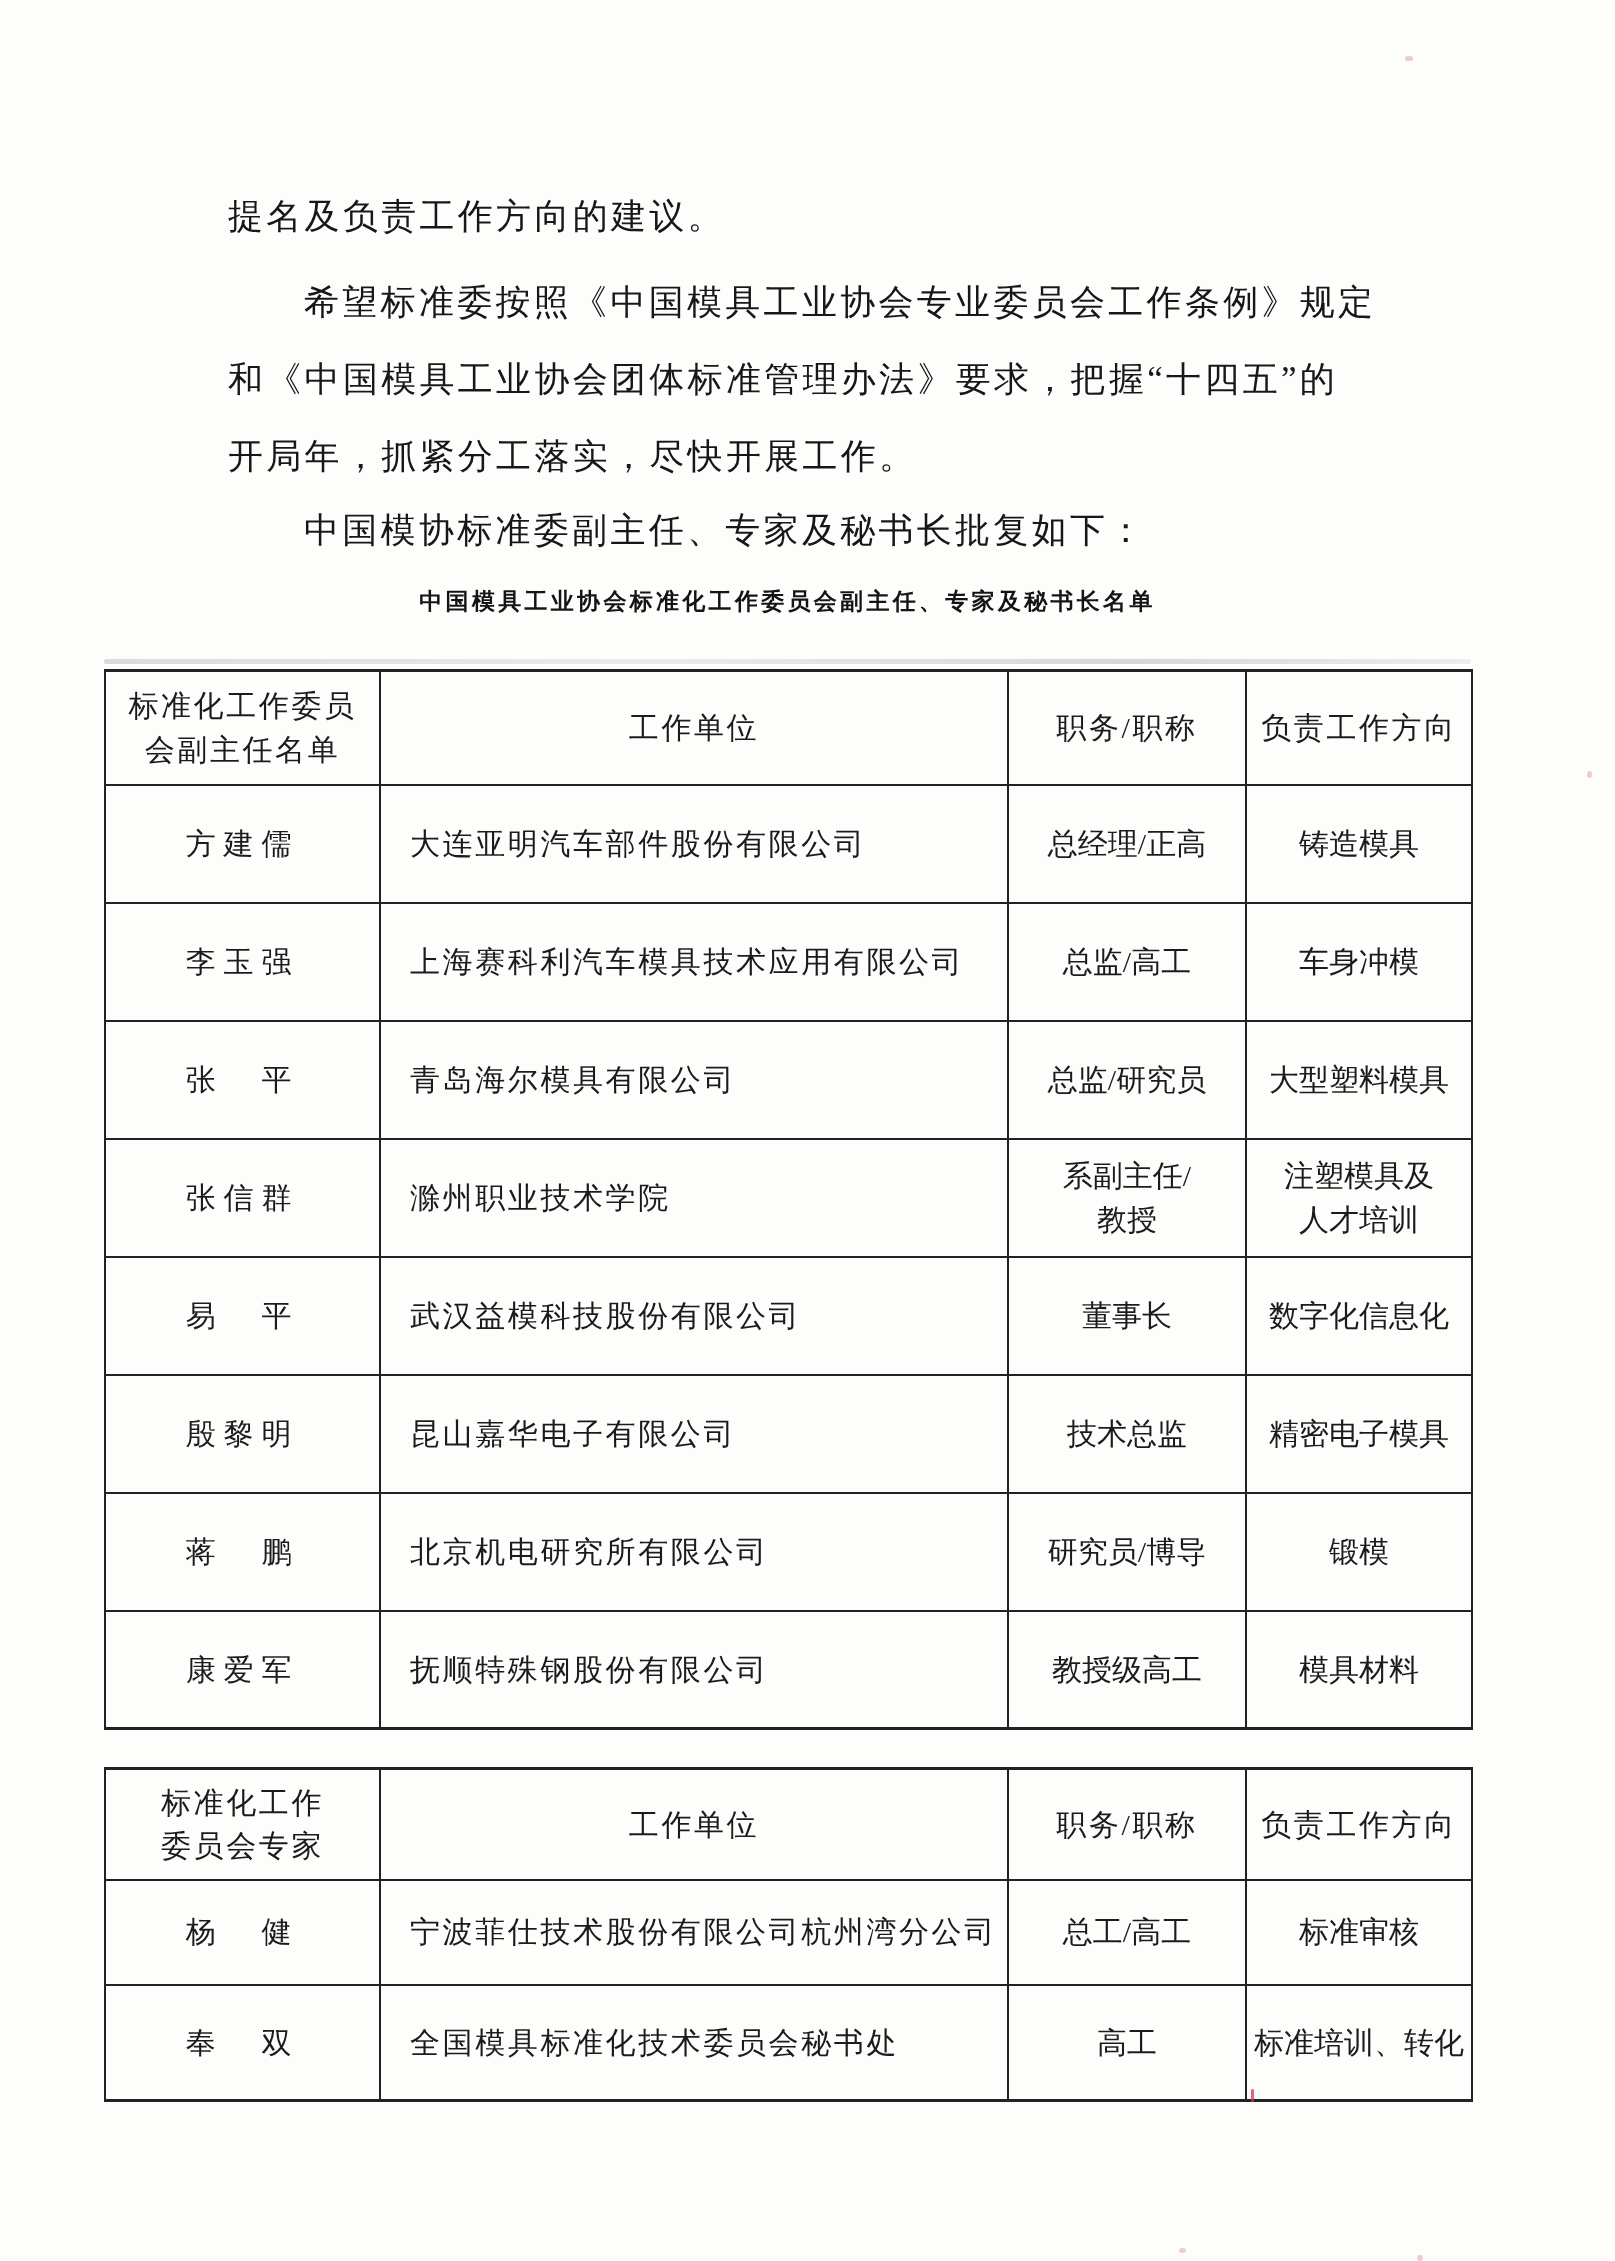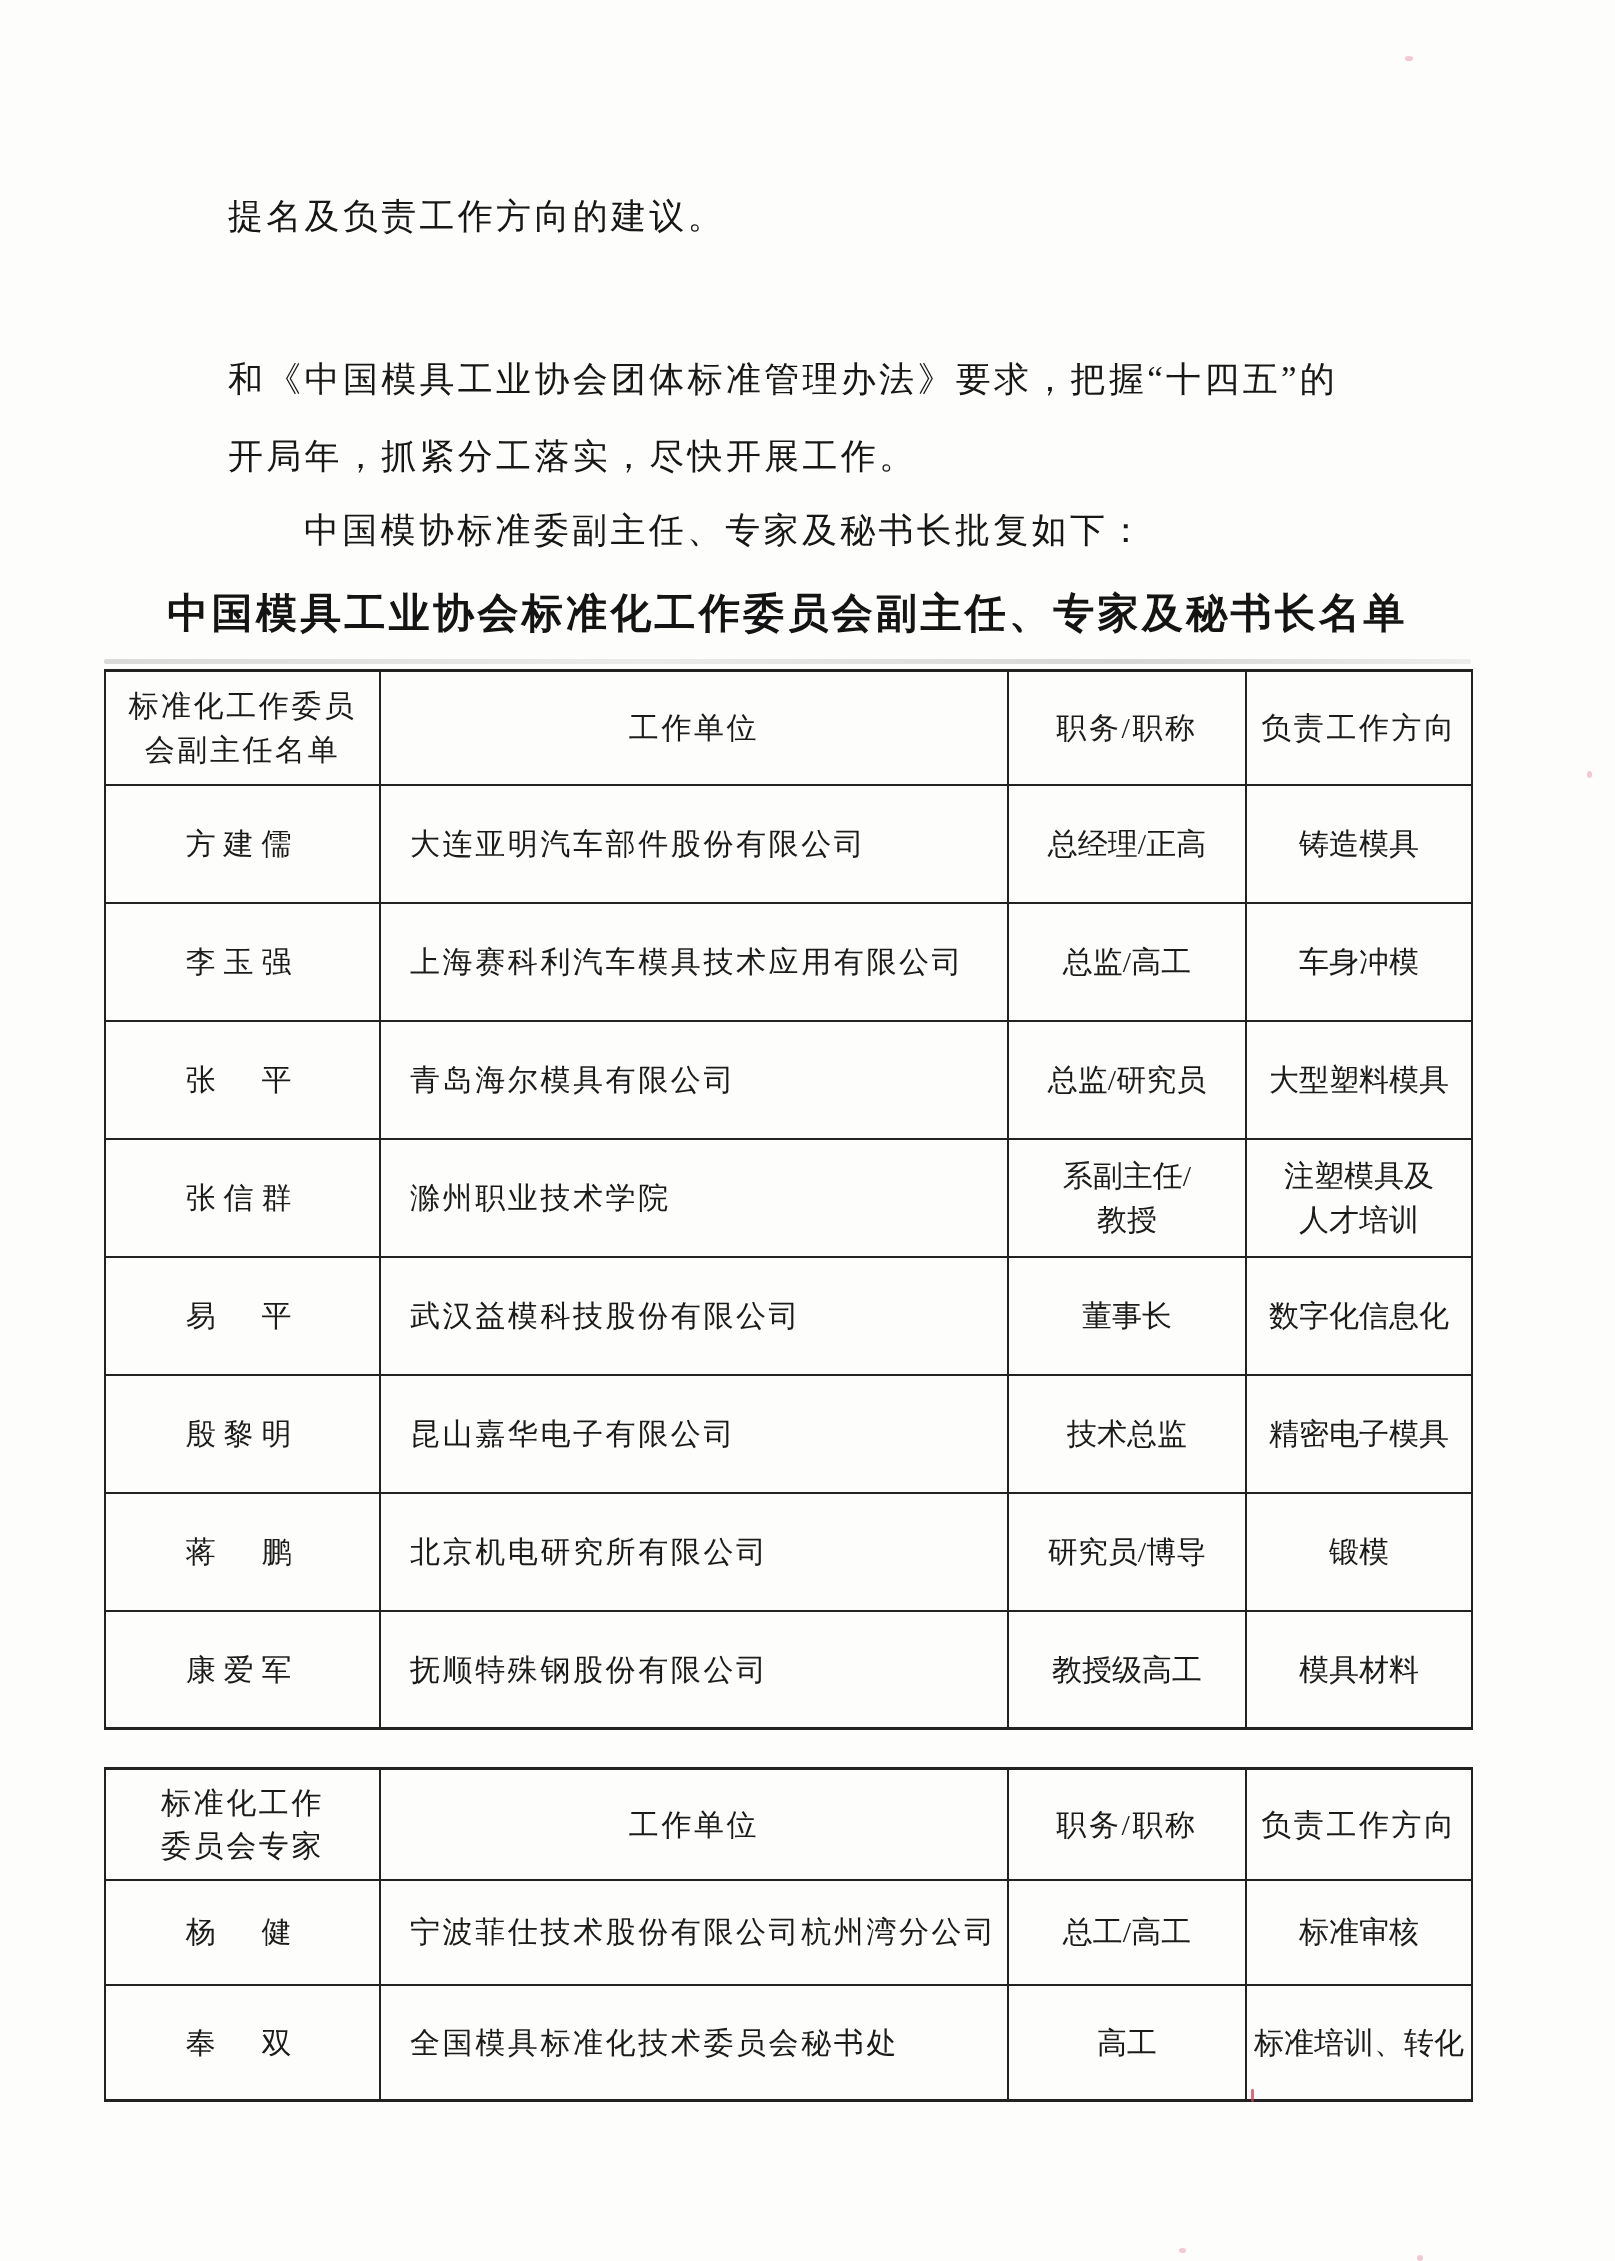--- a/index.html
+++ b/index.html
@@ -23,21 +23,21 @@
     color:#171717;
   }
   .para-line.indent{left:304px;}
 
   
   .table-title{
     position:absolute;
     left:104px;width:1367px;
     top:586px;
     text-align:center;
-    font-size:41px;
+    font-size:23px;
     font-weight:bold;
     letter-spacing:3.3px;
     white-space:nowrap;
     color:#141414;
     font-family:Liberation Serif, serif;
   }
 
   
   table.doc-table{
     position:absolute;
@@ -89,20 +89,21 @@
     position:absolute;left:1251px;top:2089px;width:3.3px;height:12.5px;
     background:#cc3a55;opacity:.75;border-radius:1.3px;
   }
 </style>
 </head>
 <body>
 
 <div class="page">
 
   <div class="para-line" style="top:193px">提名及负责工作方向的建议。</div>
+  <div class="para-line indent" style="top:279px">希望标准委按照《中国模具工业协会专业委员会工作条例》规定</div>
   <div class="para-line" style="top:356px">和《中国模具工业协会团体标准管理办法》要求，把握“十四五”的</div>
   <div class="para-line" style="top:433px">开局年，抓紧分工落实，尽快开展工作。</div>
   <div class="para-line indent" style="top:507px">中国模协标准委副主任、专家及秘书长批复如下：</div>
 
   <div class="table-title">中国模具工业协会标准化工作委员会副主任、专家及秘书长名单</div>
 
   <div class="scan-smear"></div>
 
   <table class="doc-table t1">
     <colgroup>

